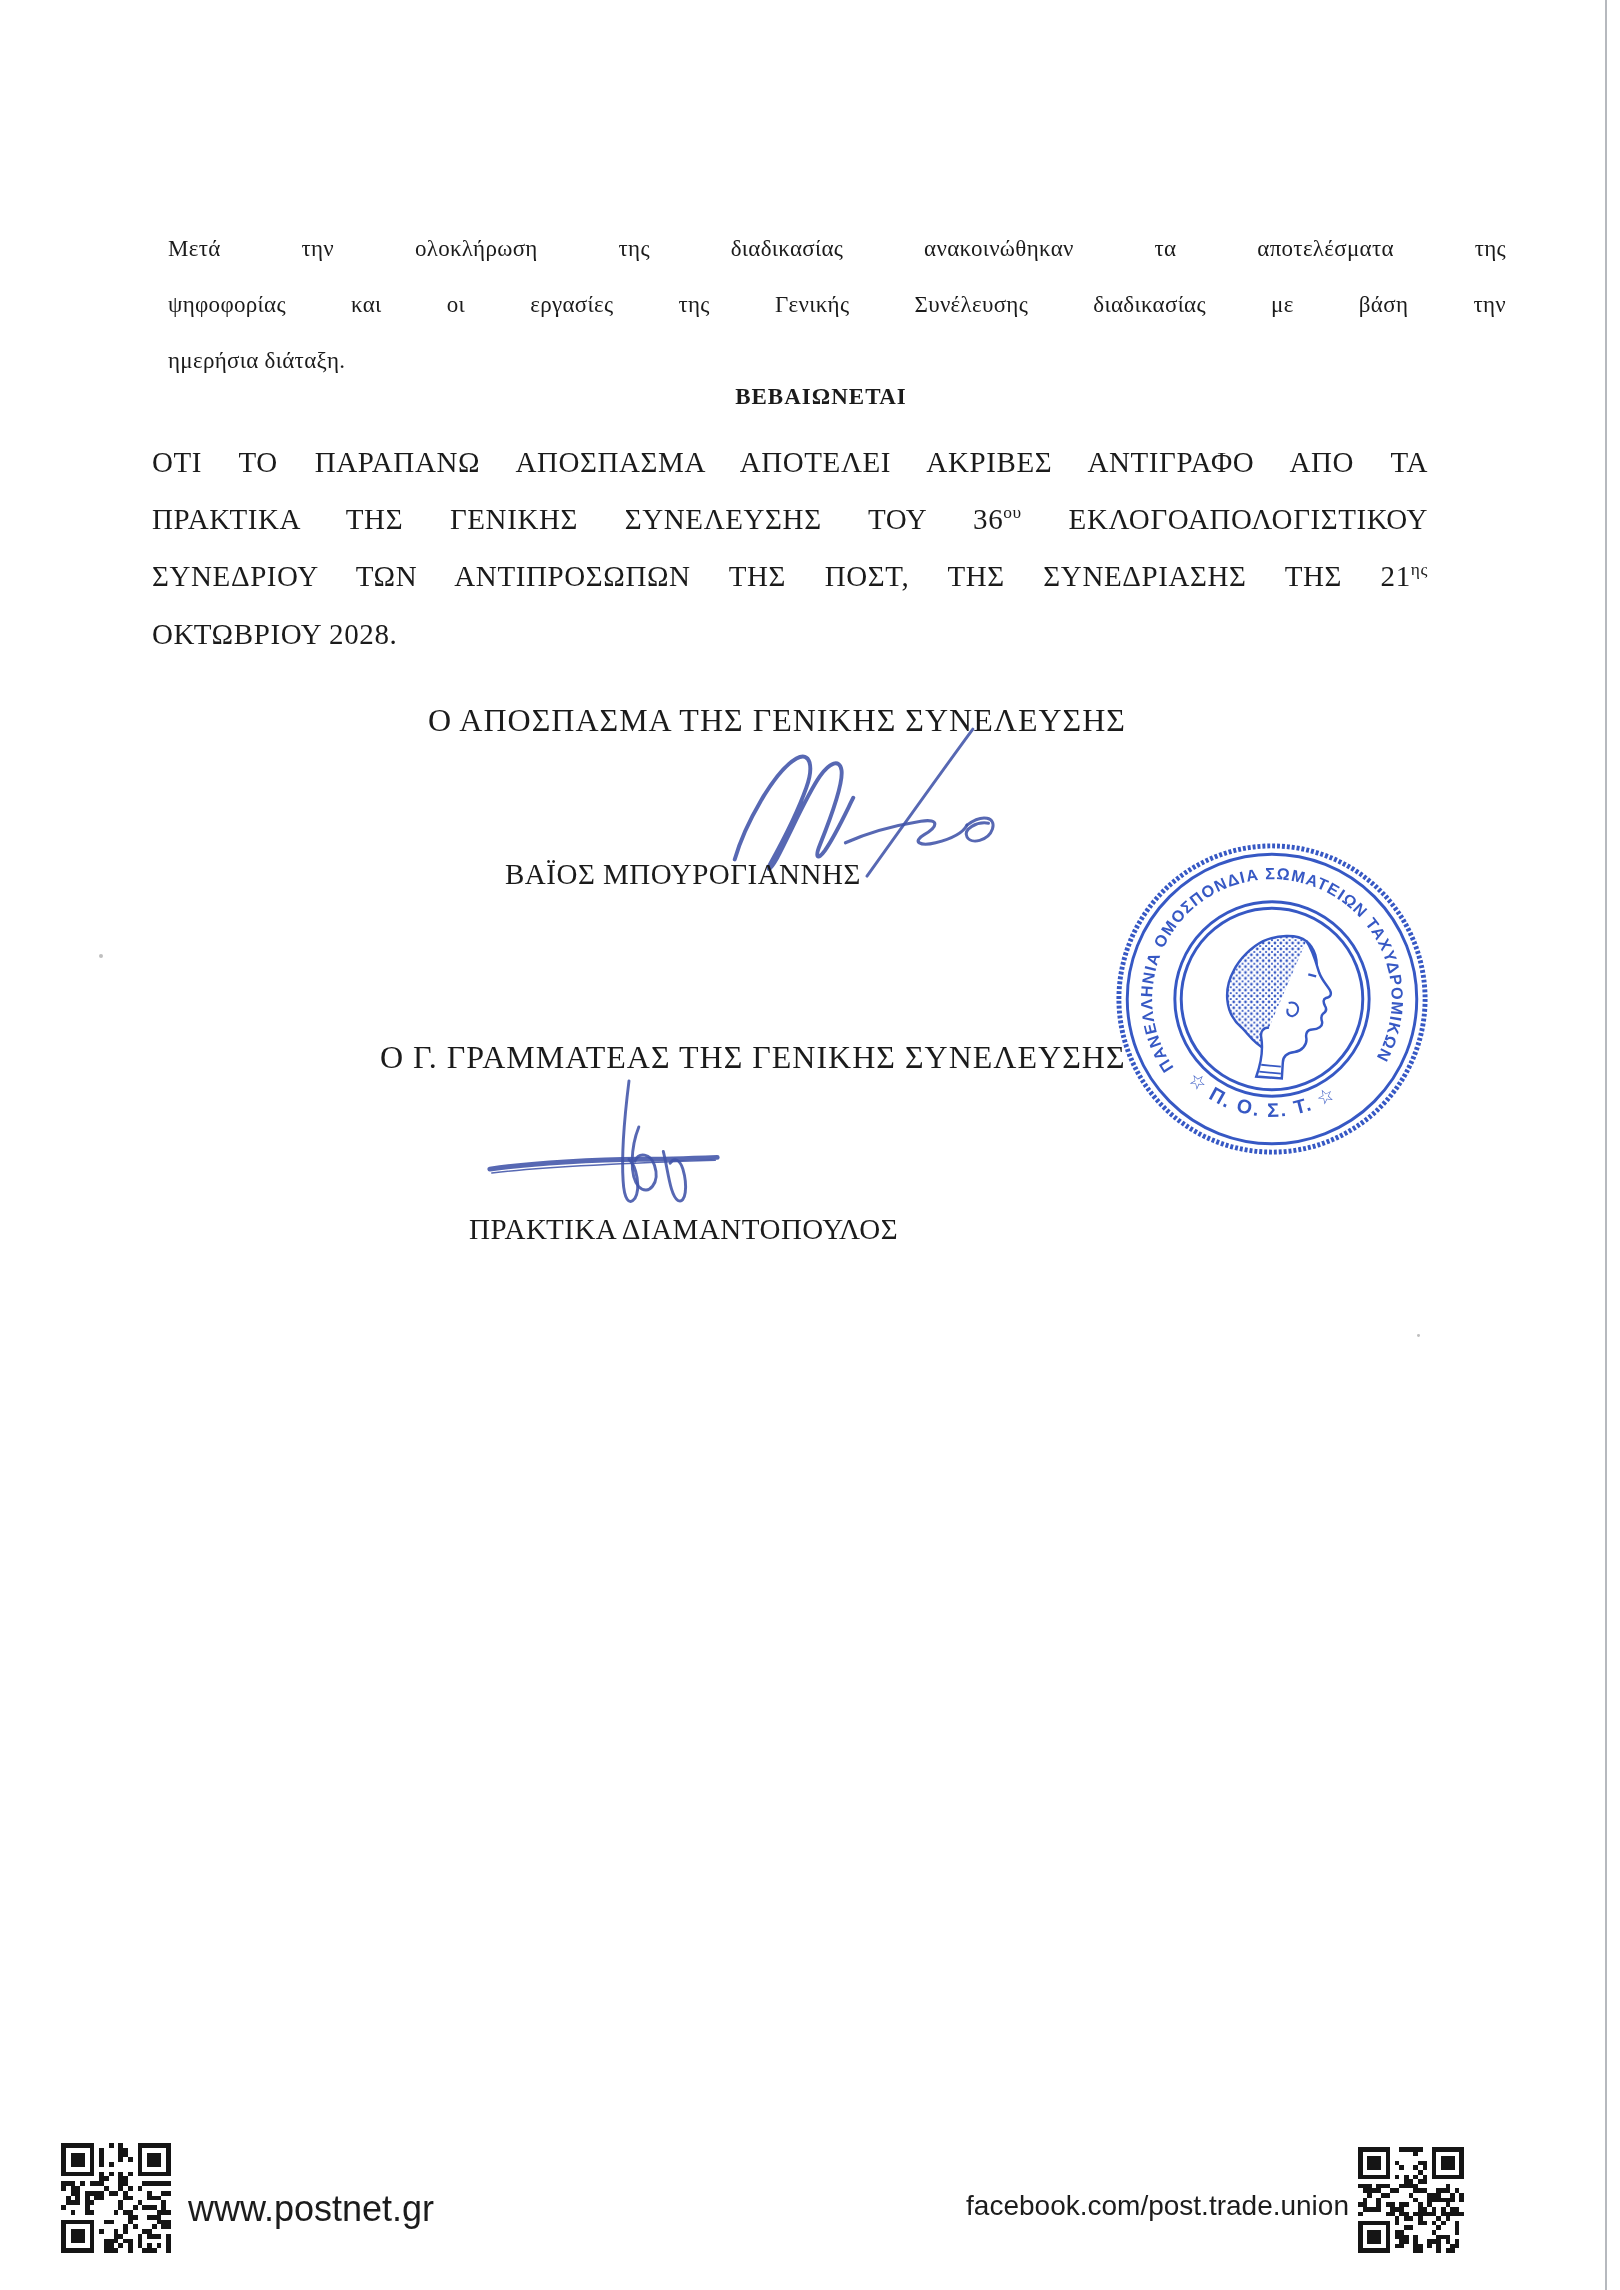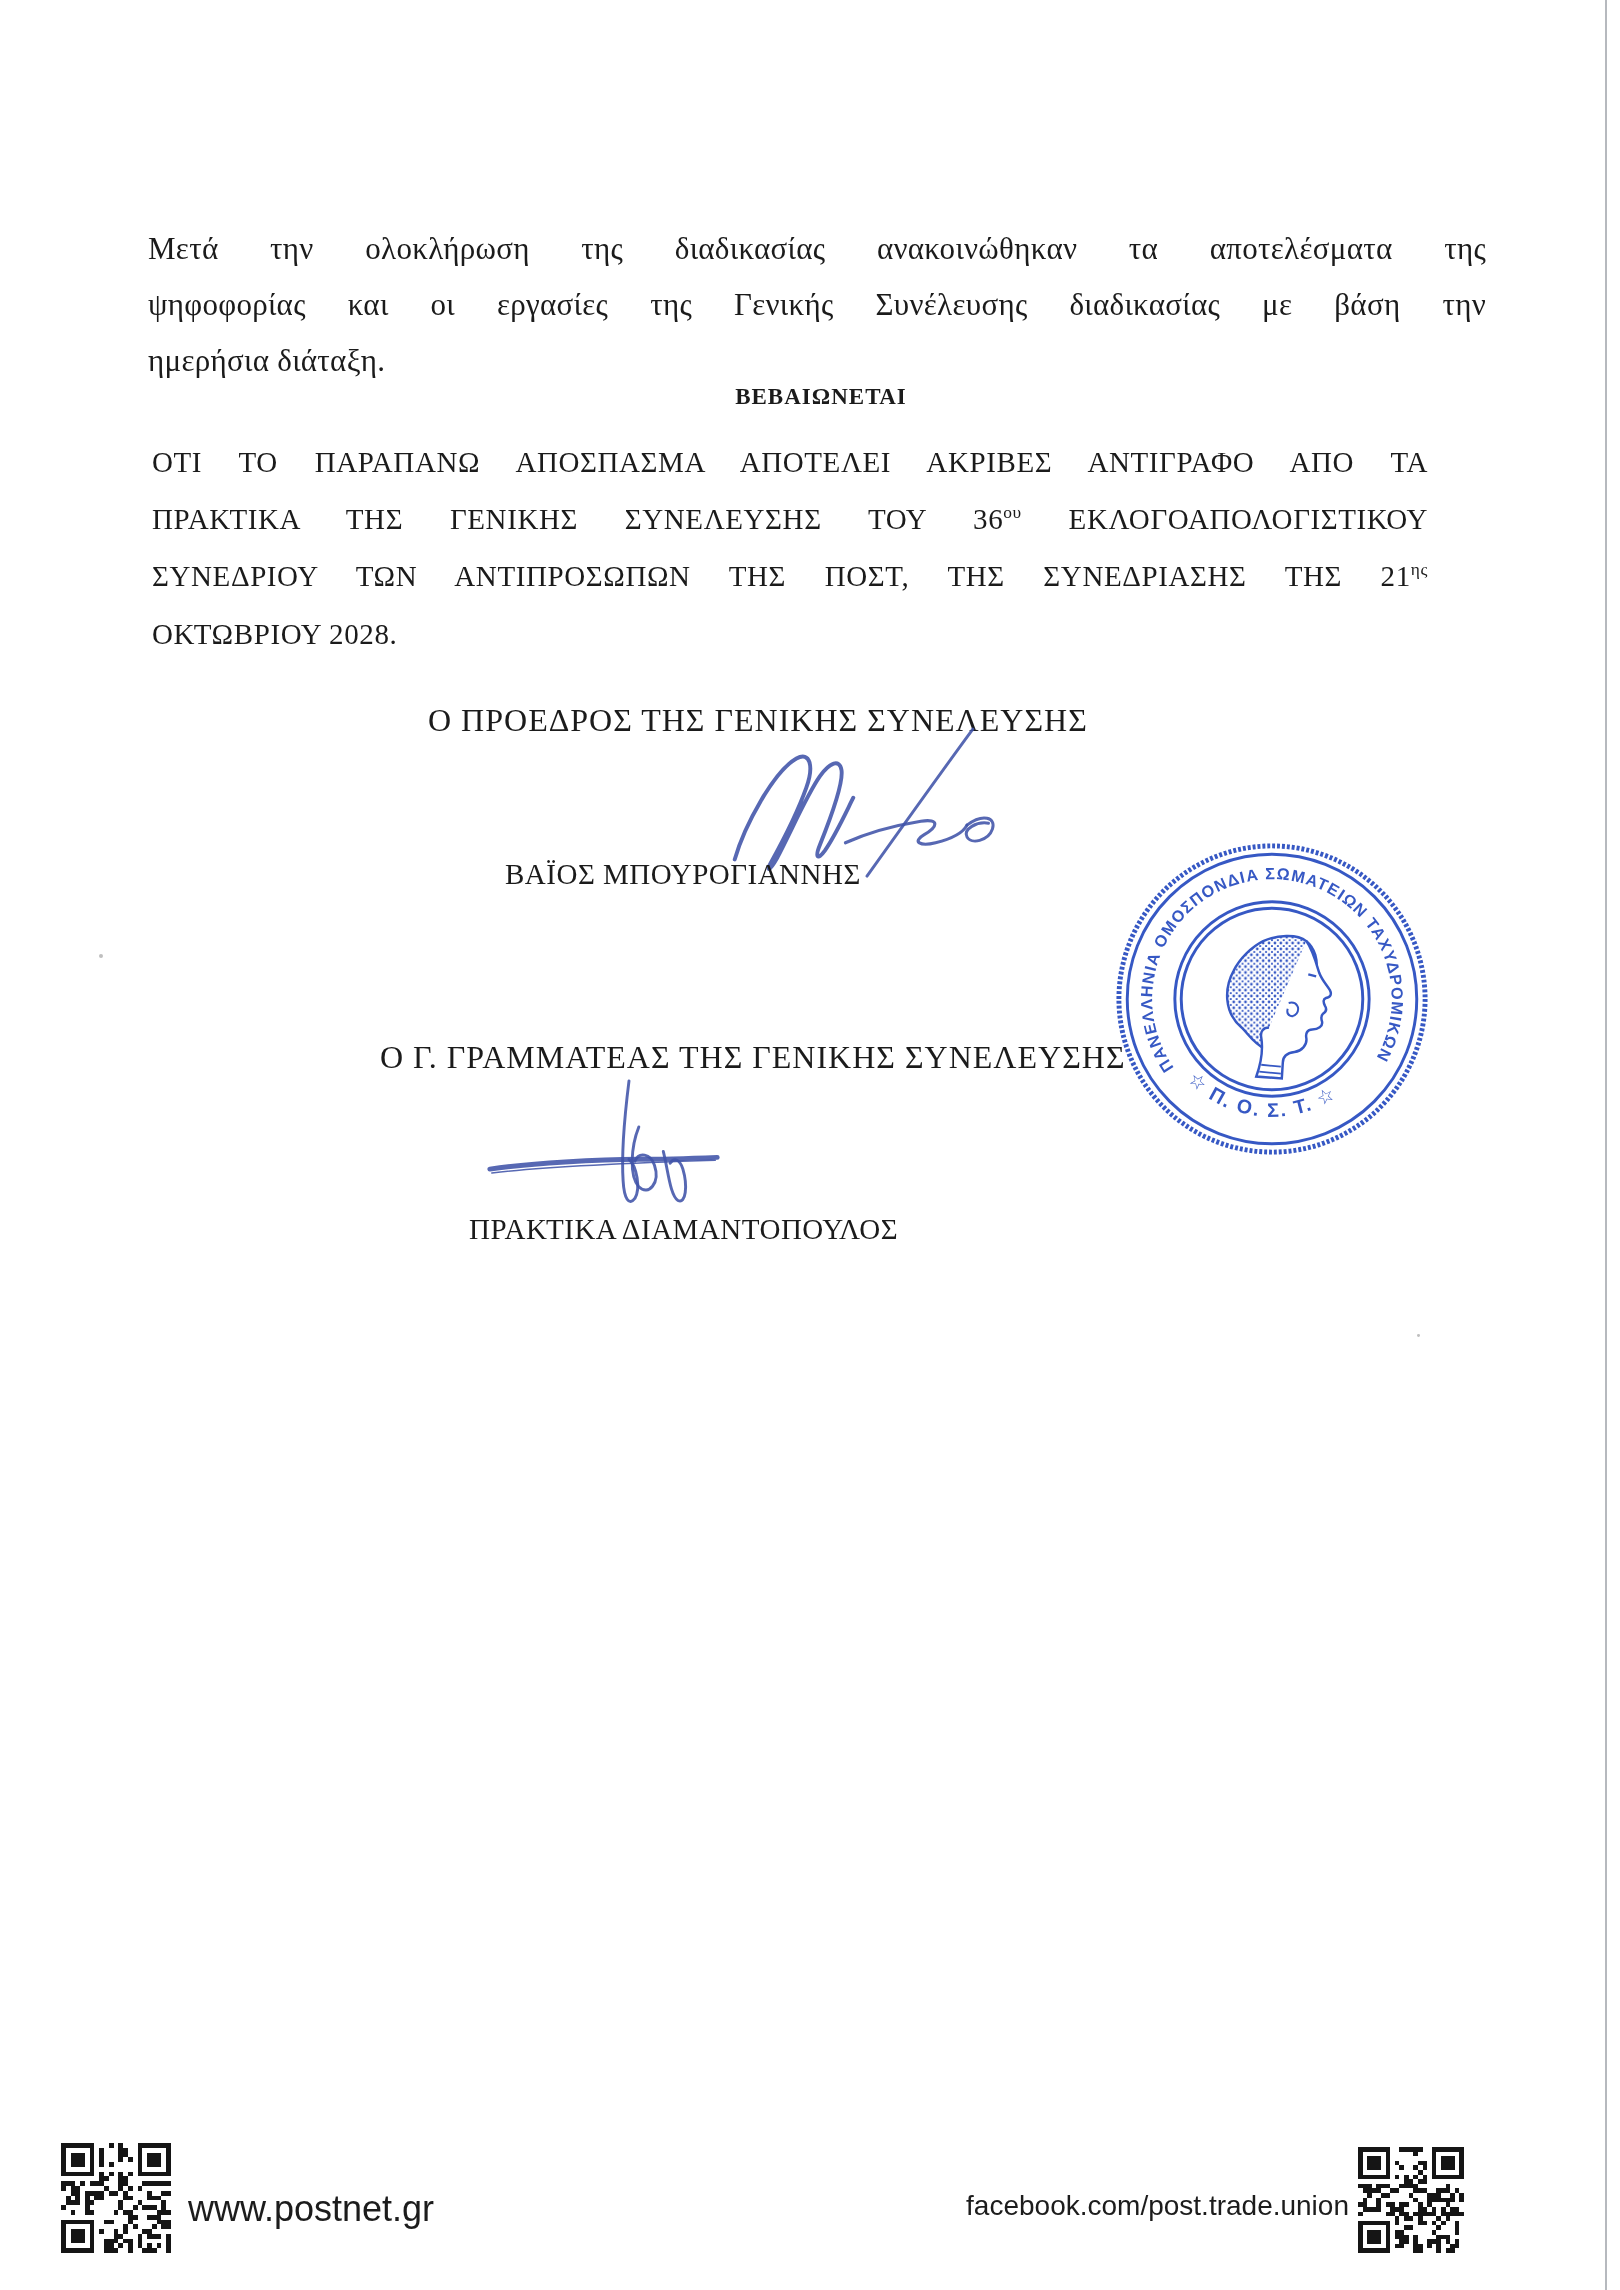--- a/index.html
+++ b/index.html
@@ -5,21 +5,21 @@
   html,body{margin:0;padding:0;}
   body{
     width:1620px;height:2291px;position:relative;overflow:hidden;
     background:#ffffff;
     font-family:"Liberation Serif","DejaVu Serif",serif;
     color:#1b1b1b;
   }
   .abs{position:absolute;}
   
   .bodyline{
-    left:148px;width:1338px;font-size:31px;line-height:56px;
+    left:168px;width:1338px;font-size:23px;line-height:56px;
     letter-spacing:0.3px;
   }
   .just{text-align:justify;text-align-last:justify;}
   .cert-head{
     left:152px;width:1338px;top:384px;text-align:center;
     font-weight:bold;font-size:23px;letter-spacing:1px;
   }
   .certline{
     left:152px;width:1276px;font-size:29px;line-height:39px;
     letter-spacing:0.6px;
@@ -54,21 +54,21 @@
 <div class="abs cert-head">ΒΕΒΑΙΩΝΕΤΑΙ</div>
 
 <div class="abs certline just" style="top:443px">ΟΤΙ ΤΟ ΠΑΡΑΠΑΝΩ ΑΠΟΣΠΑΣΜΑ ΑΠΟΤΕΛΕΙ ΑΚΡΙΒΕΣ ΑΝΤΙΓΡΑΦΟ ΑΠΟ ΤΑ</div>
 
 <div class="abs certline just" style="top:500px"><span>ΠΡΑΚΤΙΚΑ ΤΗΣ ΓΕΝΙΚΗΣ ΣΥΝΕΛΕΥΣΗΣ ΤΟΥ 36</span><sup>ου</sup><span> ΕΚΛΟΓΟΑΠΟΛΟΓΙΣΤΙΚΟΥ</span></div>
 
 <div class="abs certline just" style="top:557px"><span>ΣΥΝΕΔΡΙΟΥ ΤΩΝ ΑΝΤΙΠΡΟΣΩΠΩΝ ΤΗΣ ΠΟΣΤ, ΤΗΣ ΣΥΝΕΔΡΙΑΣΗΣ ΤΗΣ 21</span><sup>ης</sup></div>
 
 <div class="abs certline" style="top:615px">ΟΚΤΩΒΡΙΟΥ 2028.</div>
 
-<div class="abs sigtitle" style="top:702px;left:428px">Ο ΠΡΟΕΔΡΟΣ ΤΗΣ ΓΕΝΙΚΗΣ ΣΥΝΕΛΕΥΣΗΣ</div>
+<div class="abs sigtitle" style="top:702px;left:428px">Ο ΑΠΟΣΠΑΣΜΑ ΤΗΣ ΓΕΝΙΚΗΣ ΣΥΝΕΛΕΥΣΗΣ</div>
 
 <svg class="abs sig" style="top:727px;left:720px" width="343" height="162" viewBox="0 0 350 165">
   <path stroke-width="4" d="M15,135 C25,100 55,45 78,32 C92,24 96,40 88,62 C78,90 62,120 52,138 C47,147 50,148 58,134 C72,108 88,70 102,50 C112,36 122,32 124,44 C126,58 112,95 102,120 C97,132 99,137 107,126 C118,110 128,88 136,72"></path>
   <path stroke-width="3" d="M258,2 C230,40 180,110 150,152"></path>
   <path stroke-width="3.2" d="M128,118 C150,108 180,100 205,96 C225,93 222,102 208,110 C196,117 204,122 220,118 C236,114 248,108 252,100"></path>
   <path stroke-width="3" d="M252,100 C268,88 282,92 278,104 C274,116 256,120 252,112 C248,104 262,96 274,98"></path>
 </svg>
 
 <div class="abs signame" style="top:858px;left:505px">ΒΑΪΟΣ ΜΠΟΥΡΟΓΙΑΝΝΗΣ</div>
 

